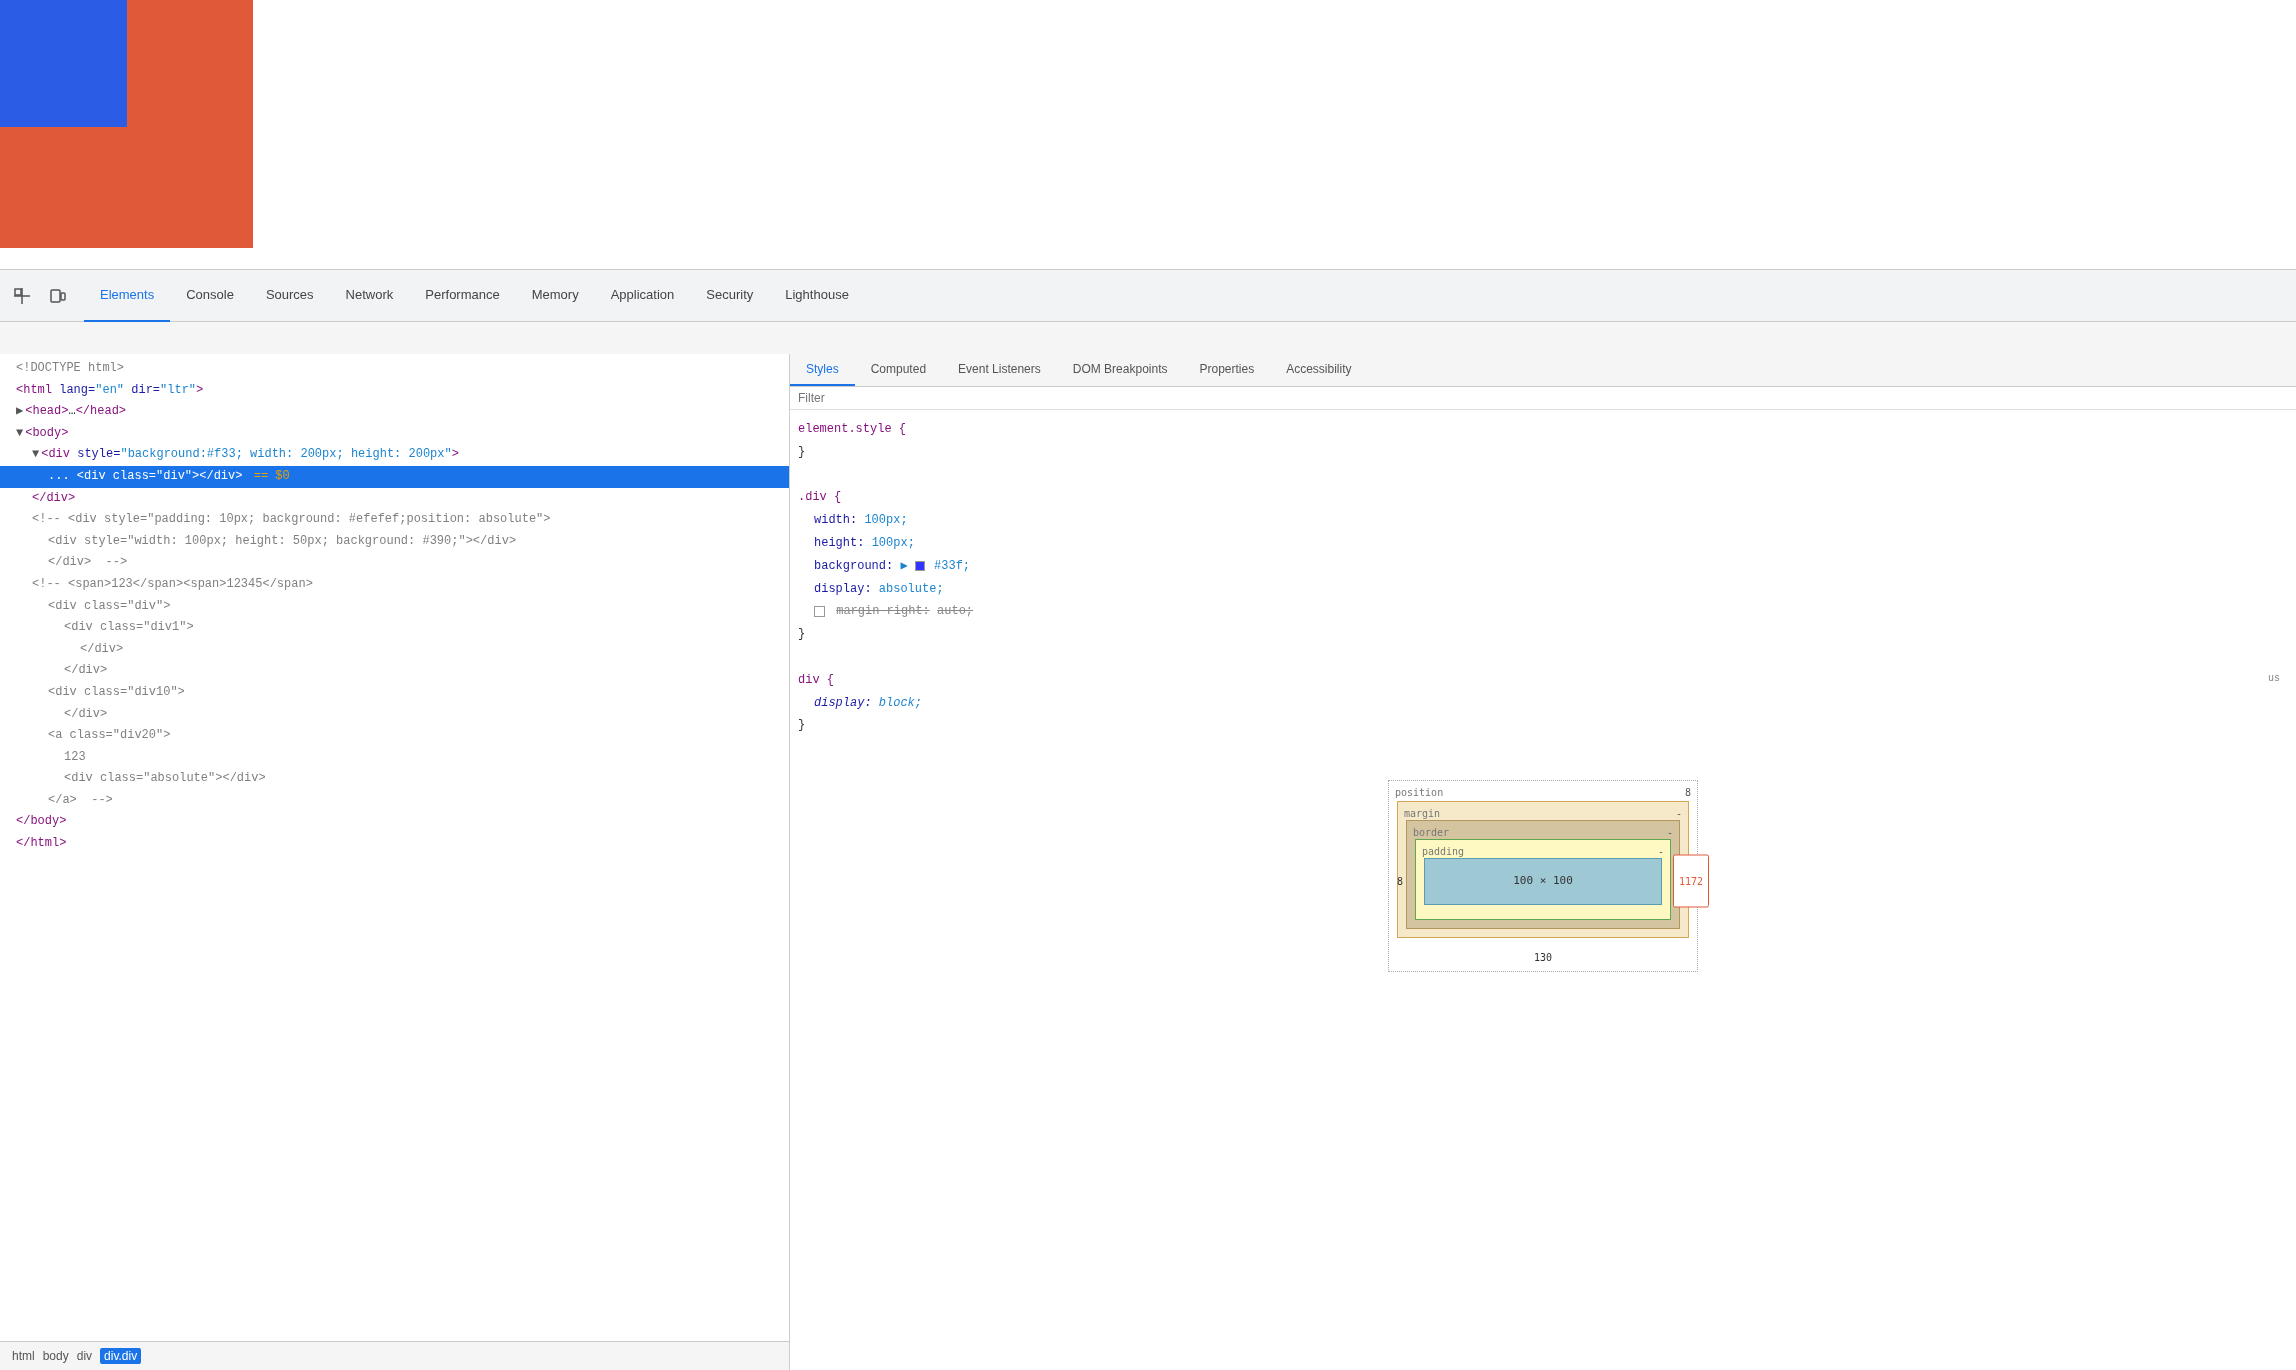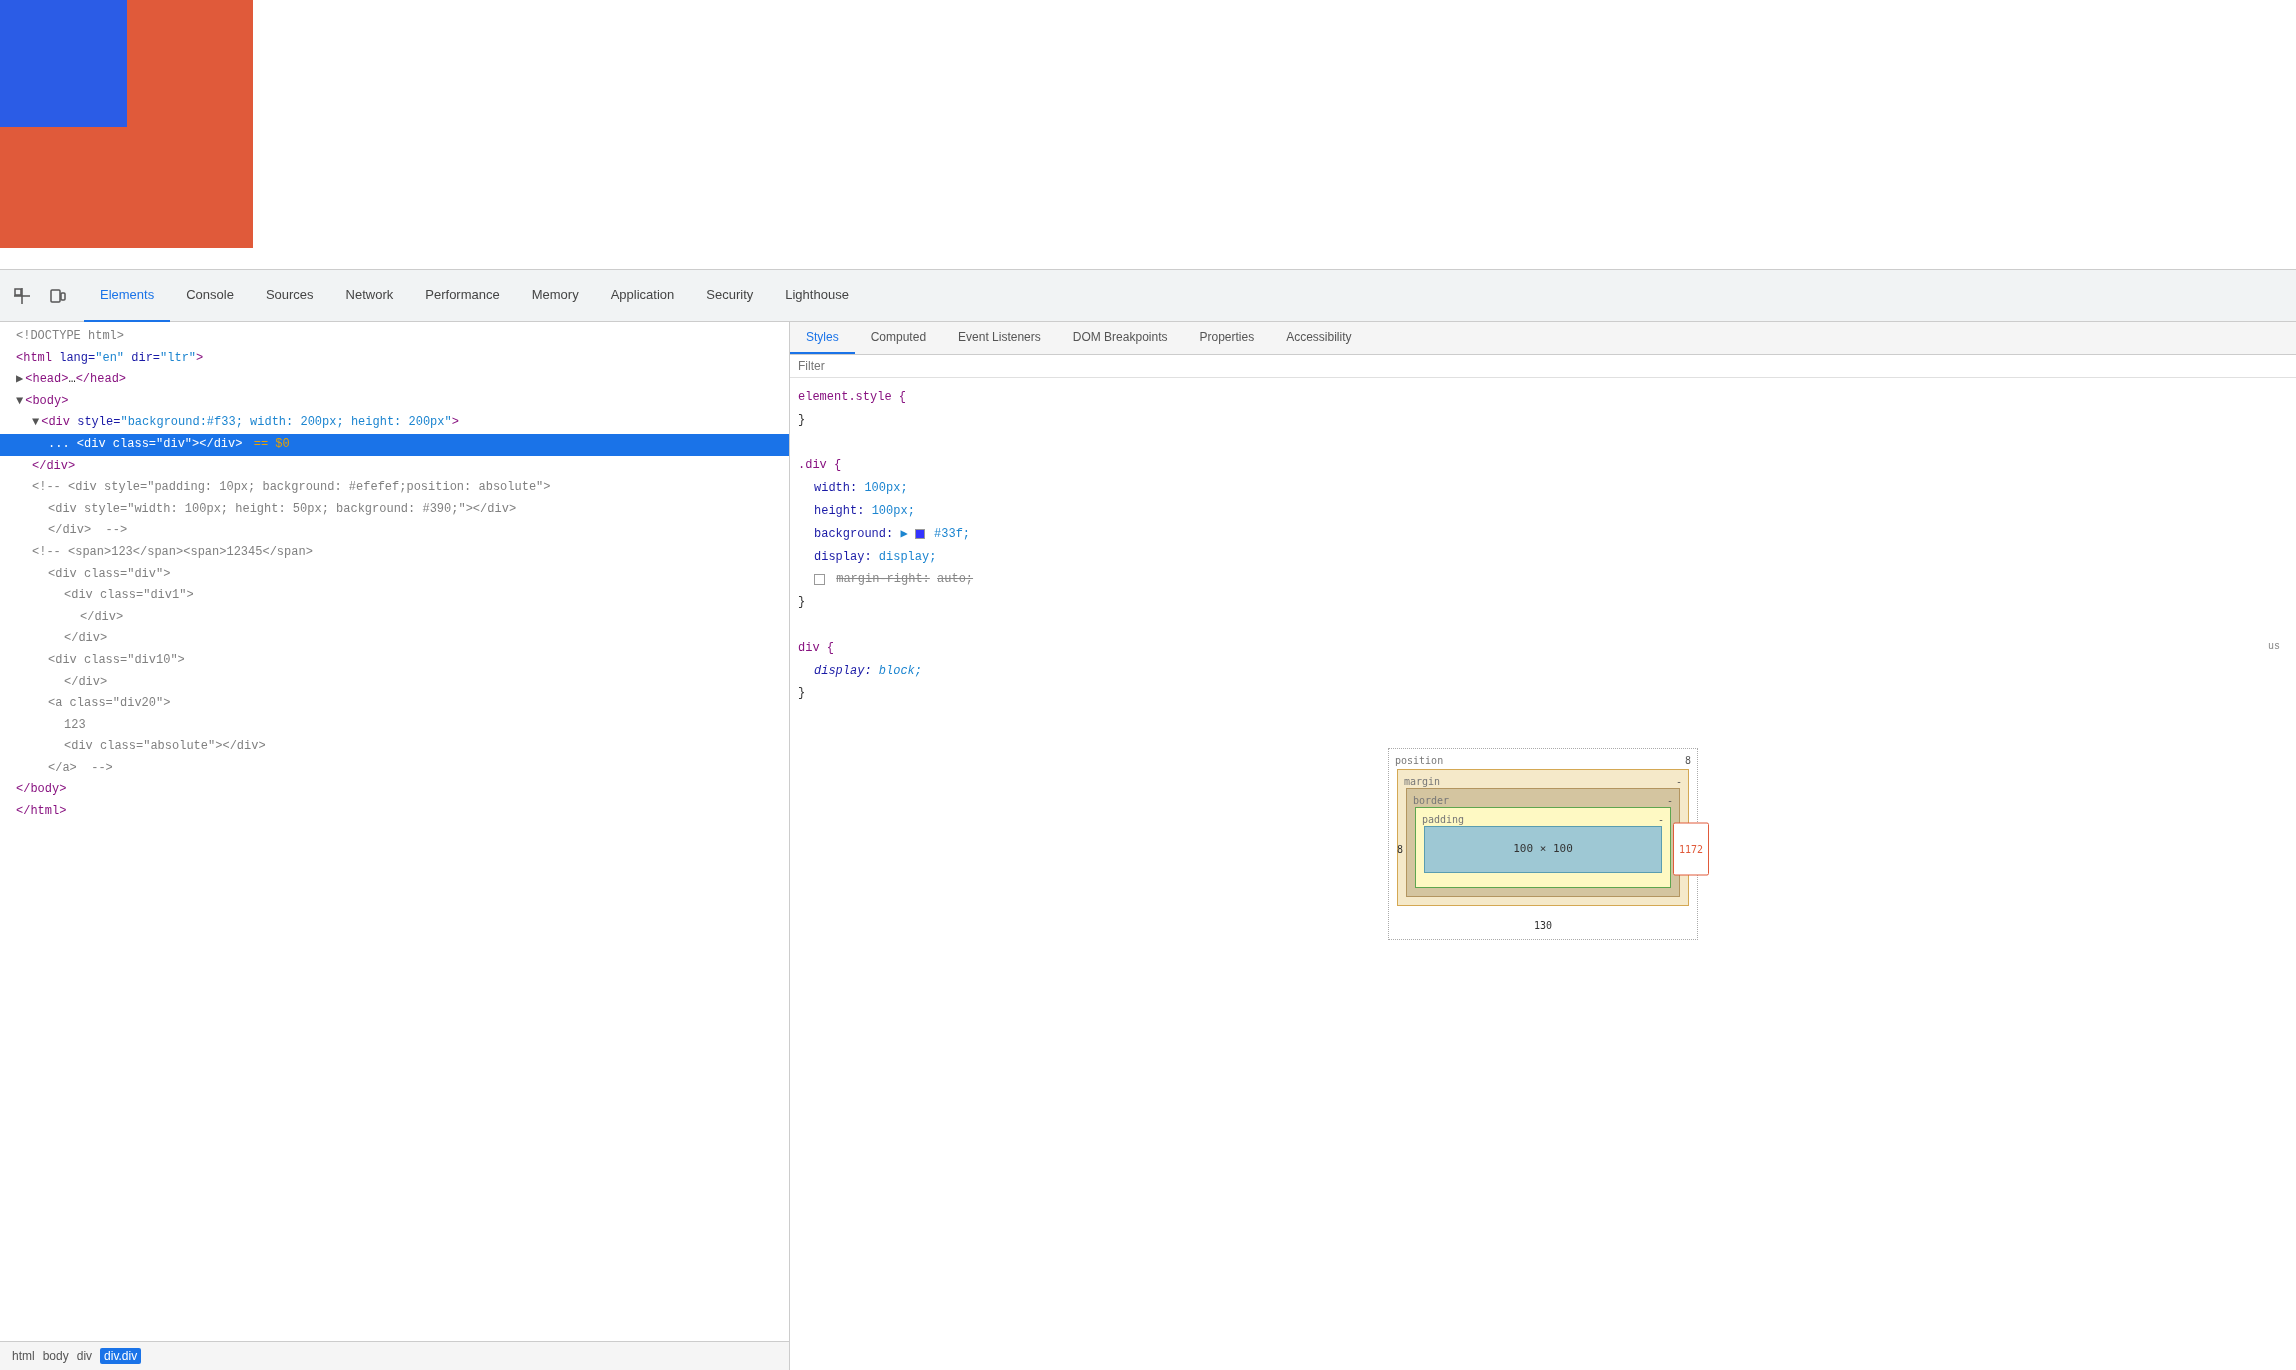--- a/index.html
+++ b/index.html
@@ -28,20 +28,21 @@
       top: 0;
       left: 0;
     }
 
     
     .devtools {
       display: flex;
       flex-direction: column;
       height: calc(100vh - 270px);
       background: #f5f5f5;
+      gap: 32px;
     }
 
     
     .devtools-tabs {
       display: flex;
       align-items: center;
       background: #f1f3f4;
       border-bottom: 1px solid #ccc;
       padding: 0 8px;
       height: 52px;
@@ -419,21 +420,21 @@
             <div>
               <span class="css-property">height:</span>
               <span class="css-value"> 100px;</span>
             </div>
             <div>
               <span class="css-property">background:</span>
               <span class="css-value"> ▶ <span class="color-swatch" style="background:#3333ff; display:inline-block; width:10px; height:10px; border:1px solid #999; vertical-align:middle;"></span> #33f;</span>
             </div>
             <div>
               <span class="css-property">display:</span>
-              <span class="css-value"> display;</span>
+              <span class="css-value"> absolute;</span>
             </div>
             <div>
               <span class="css-checkbox"></span>
               <span class="css-property css-strikethrough">margin-right:</span>
               <span class="css-value css-strikethrough"> auto;</span>
             </div>
           </div>
           <div>
             <span class="css-brace">}</span>
           </div>

